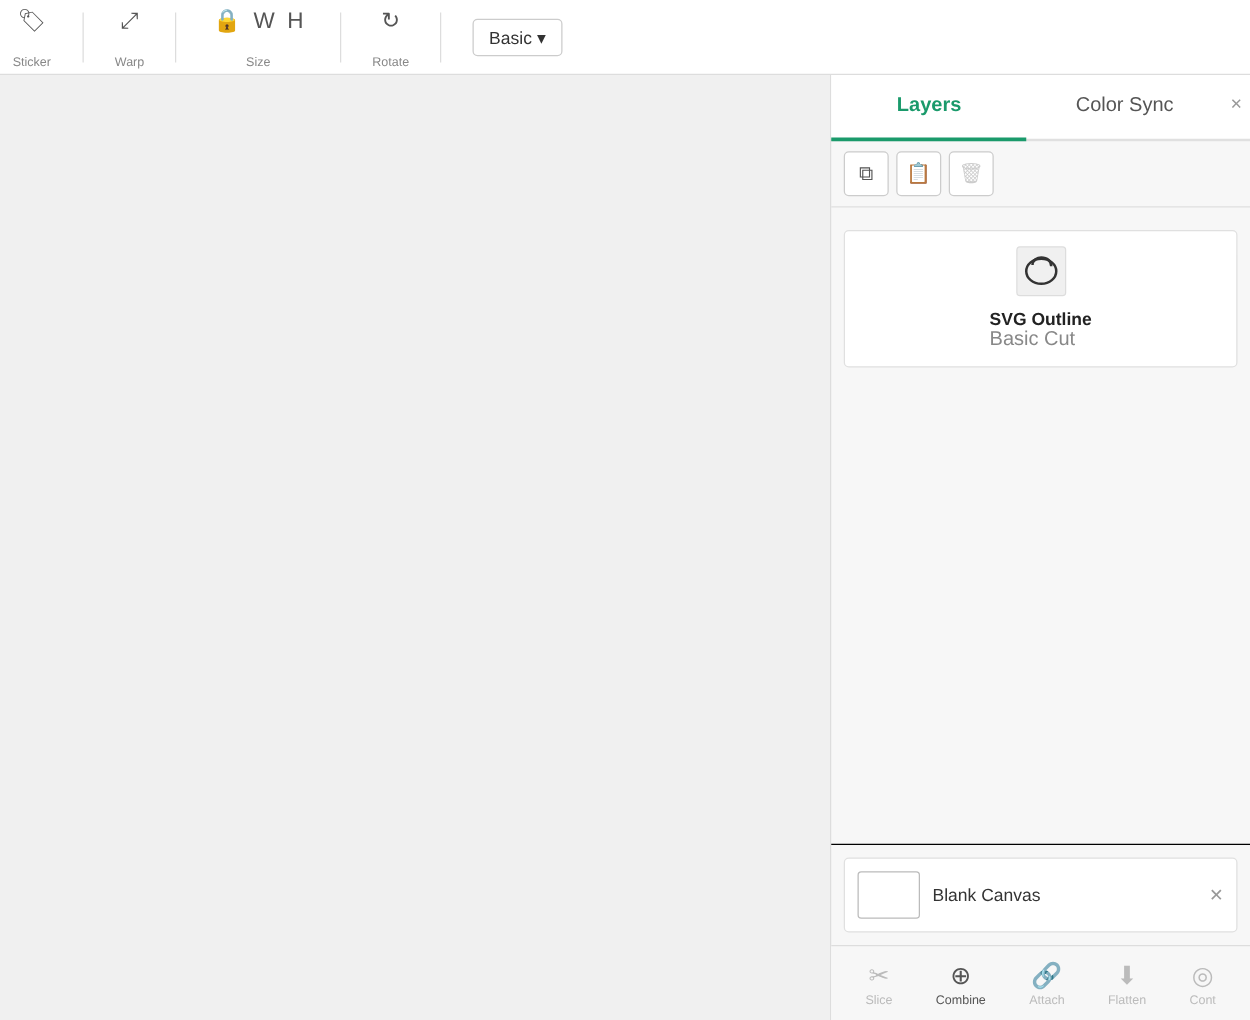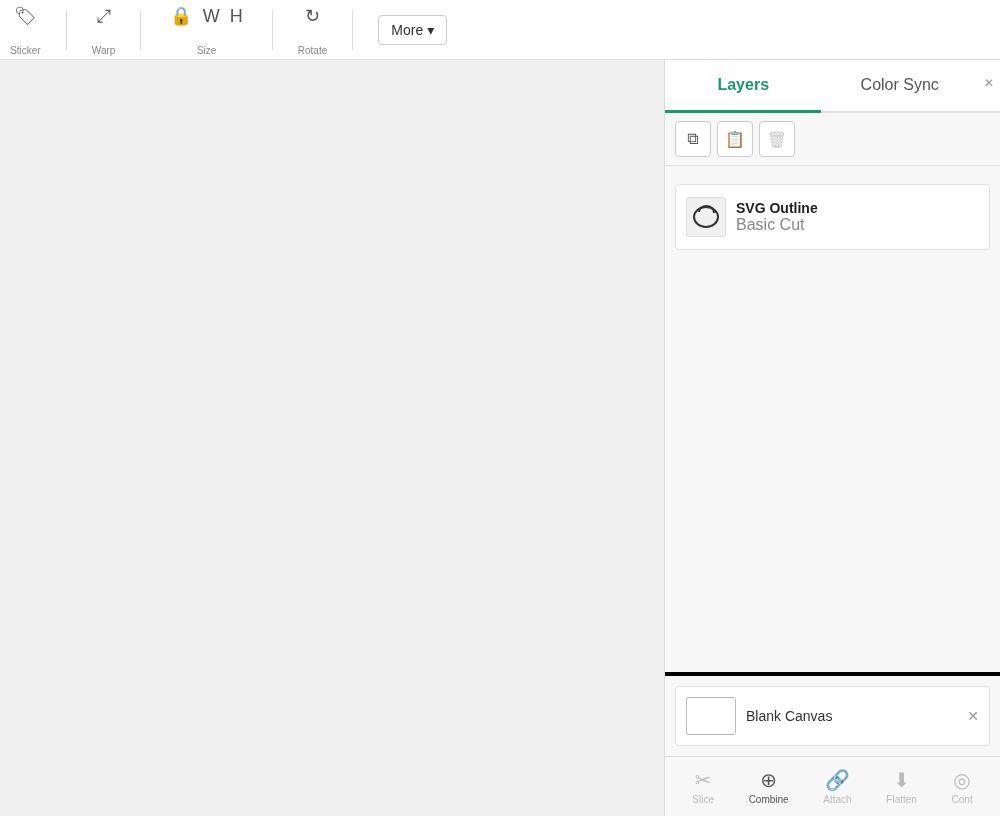--- a/index.html
+++ b/index.html
@@ -169,20 +169,21 @@
     .layer-item {
       display: flex;
       align-items: center;
       padding: 12px 10px;
       background: #fff;
       border: 1px solid #e0e0e0;
       border-radius: 4px;
       margin: 8px 0;
       gap: 10px;
       cursor: pointer;
+      flex-direction: column;
     }
     .layer-thumb {
       width: 40px; height: 40px;
       background: #f0f0f0;
       border: 1px solid #ddd;
       border-radius: 3px;
       display: flex; align-items: center; justify-content: center;
       font-size: 20px;
     }
     .layer-info {
@@ -195,21 +196,21 @@
     }
     .layer-type {
       font-size: 16px;
       color: #888;
     }
 
     
     .blank-canvas-section {
       margin-top: auto;
       padding: 10px;
-      border-top: 4px solid #000000;
+      border-top: 1px solid #000000;
     }
     .blank-canvas-item {
       display: flex;
       align-items: center;
       gap: 10px;
       padding: 10px;
       background: #fff;
       border: 1px solid #e0e0e0;
       border-radius: 4px;
       cursor: pointer;
@@ -321,21 +322,21 @@
   <div class="toolbar-group">
     <div class="toolbar-row">
       <span class="t-icon">↻</span>
     </div>
     <div class="t-label">Rotate</div>
   </div>
 
   <div class="toolbar-divider"></div>
 
   <button class="more-btn">
-    <span>More</span>
+    <span>Basic</span>
     <span>▾</span>
   </button>
 </div>
 
 <div class="main">
 
   <div class="canvas-wrapper">
     <div class="canvas-area">
 
       <div class="ruler-left"></div>

